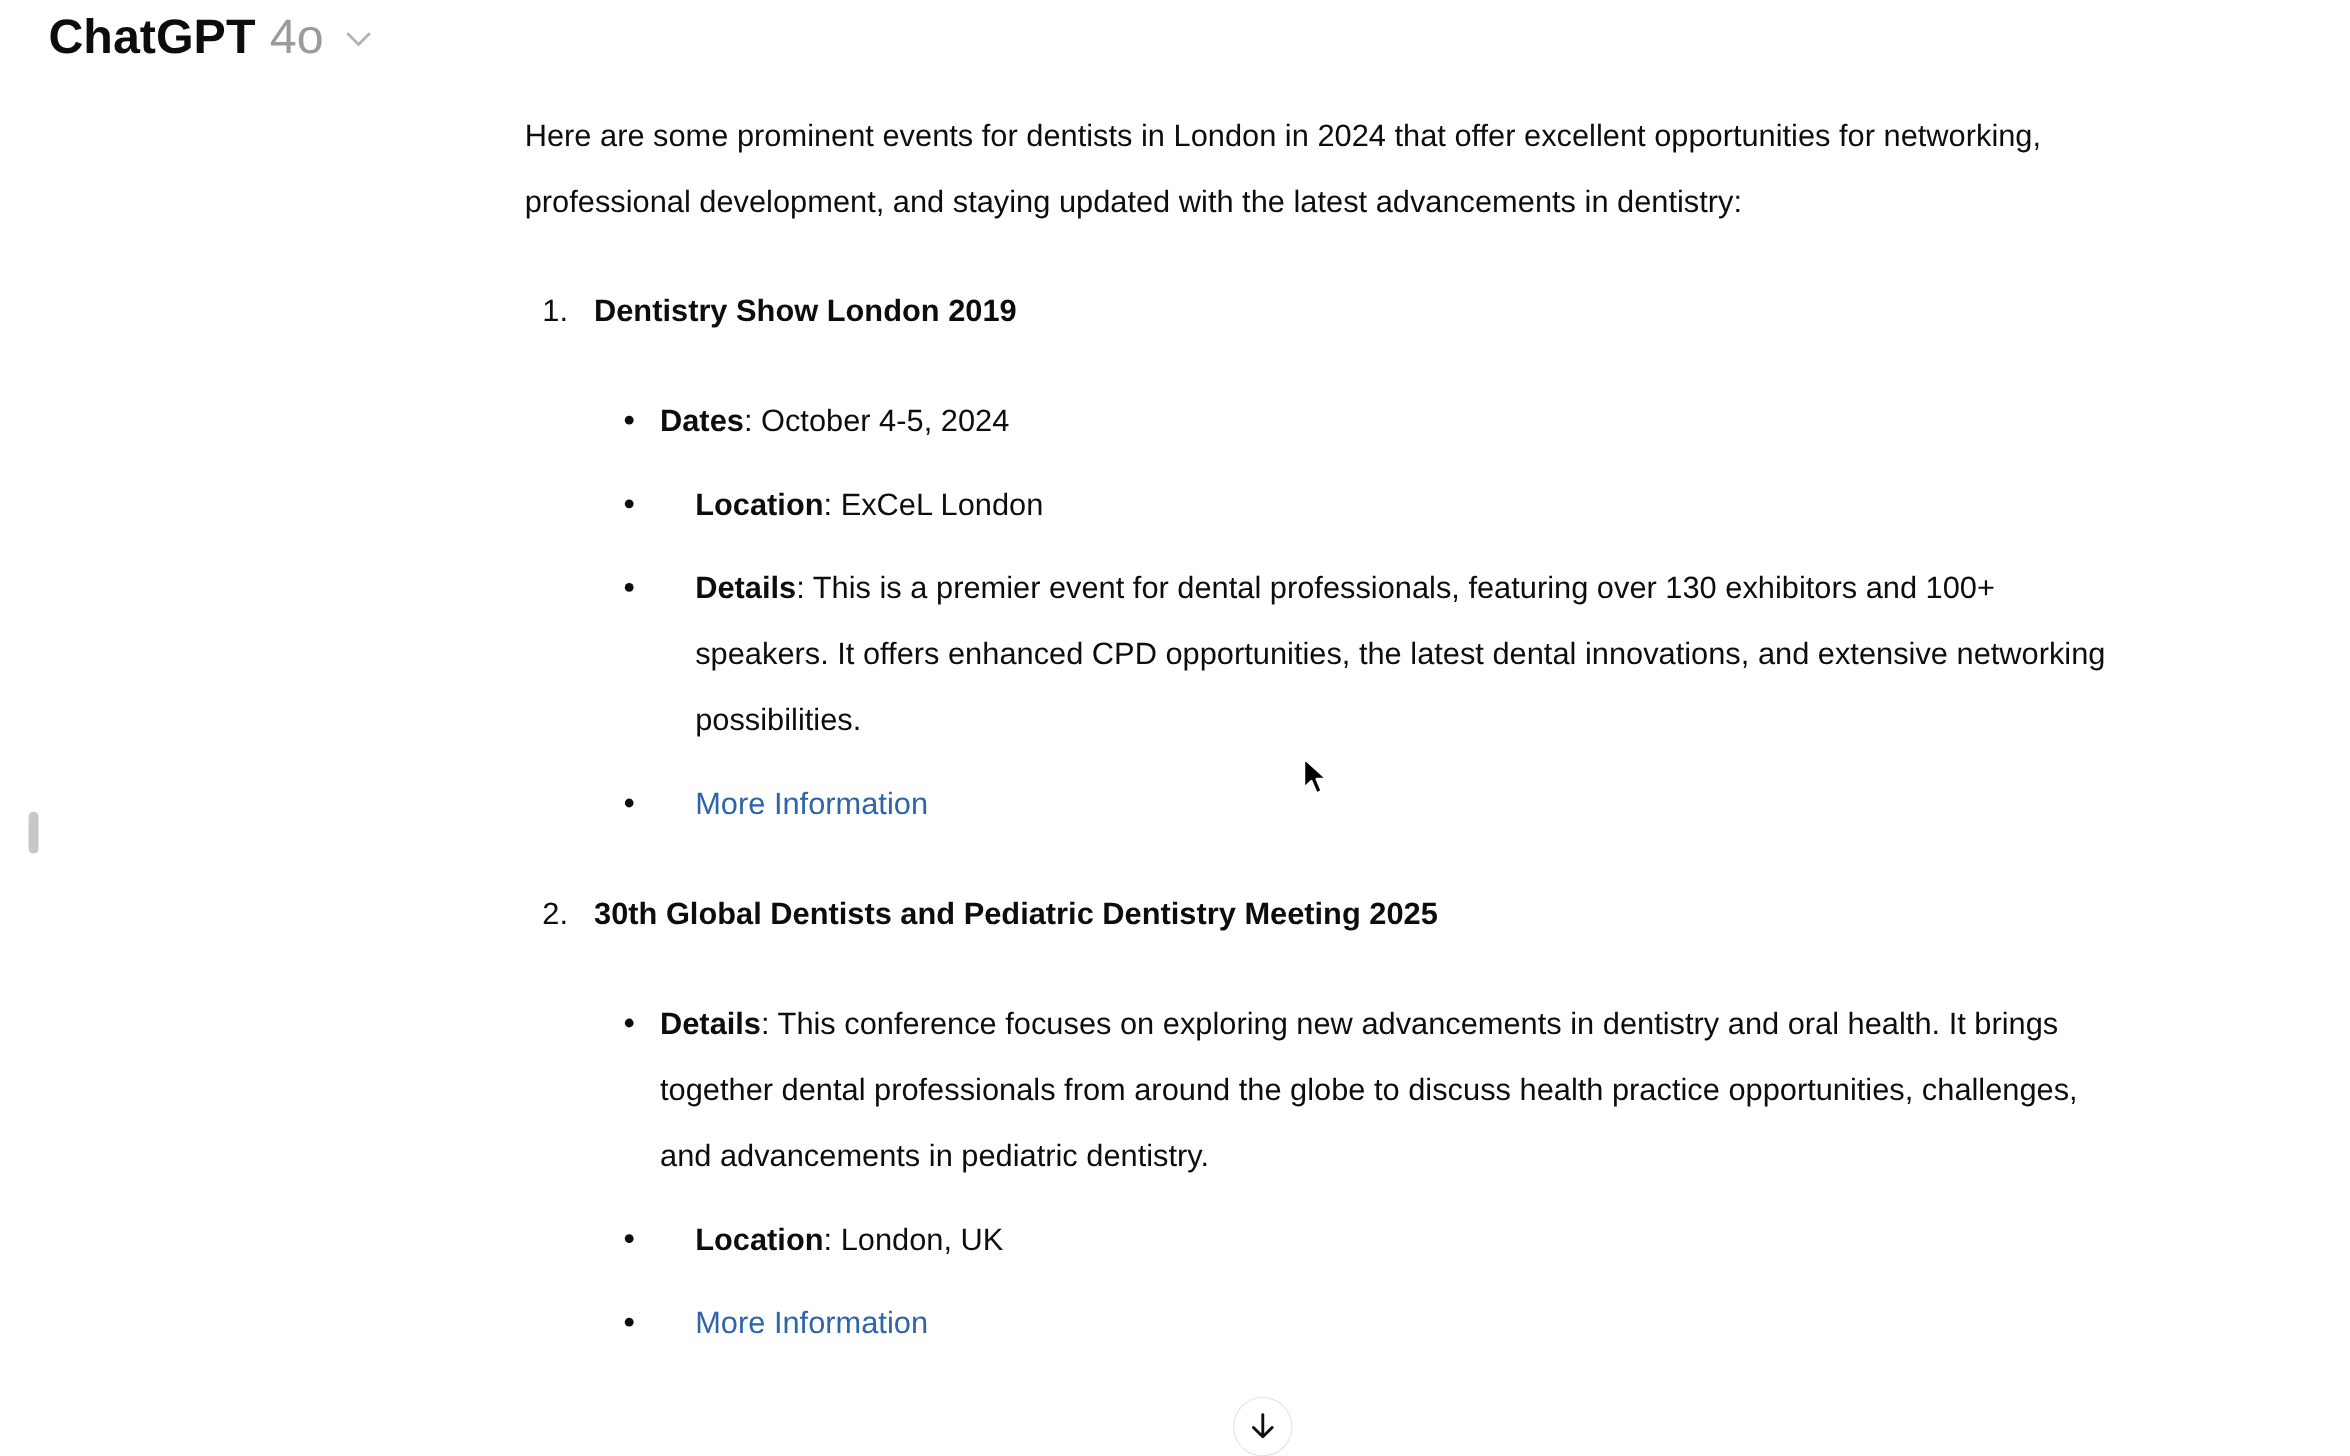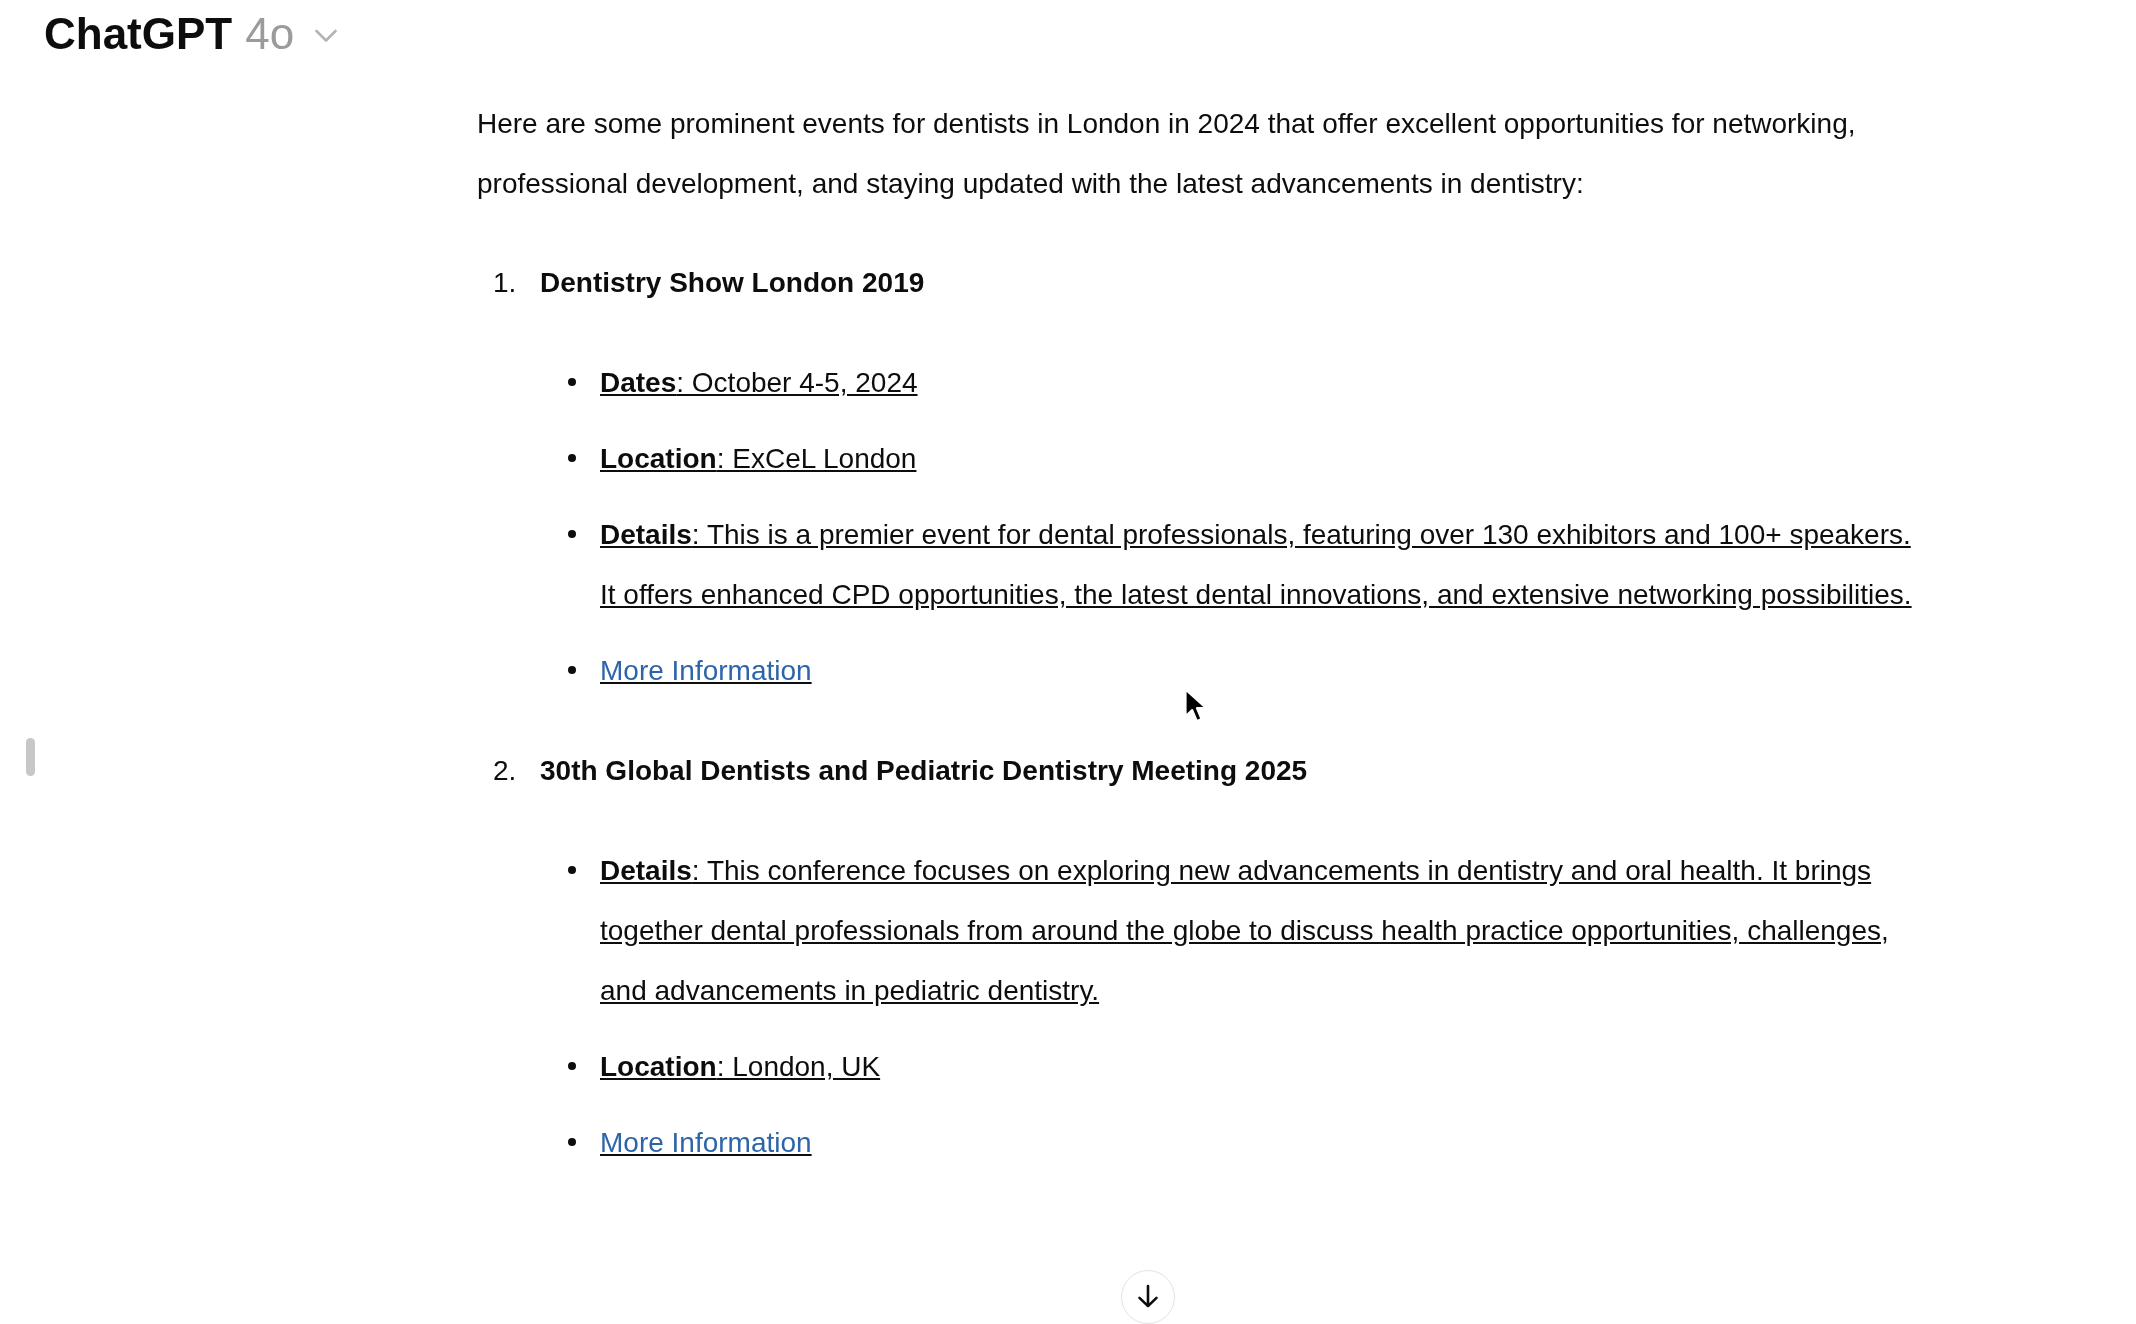--- a/index.html
+++ b/index.html
@@ -39,23 +39,23 @@
   .content {
     position: absolute; left: 477px; top: 94px; width: 1440px;
     font-size: 28px; line-height: 60px;
   }
   .intro { margin: 0 0 39px 0; }
   .event { margin-bottom: 40px; }
   .event:last-child { margin-bottom: 0; }
   .event-heading { display: flex; }
   .onum { flex: 0 0 47px; margin-left: 16px; font-weight: 400; }
   .otitle { font-weight: 700; }
-  .event-bullets { margin-top: 40px; text-decoration: underline; }
+  .event-bullets { margin-top: 40px; }
   .bli { display: flex; }
-  .bli + .bli { margin-top: 16px; }
+  .bli + .bli { margin-top: 16px; gap: 32px; }
   .bdot {
     flex: 0 0 8px; height: 8px; border-radius: 50%;
     background: var(--text);
     margin: 24.5px 24px 0 91px;
   }
   .btext { flex: 1; }
   .blabel { font-weight: 700; }
   a.more-link { color: var(--link); text-decoration: none; cursor: pointer; margin-top: 24px; }
   
   .scroll-down-btn {

